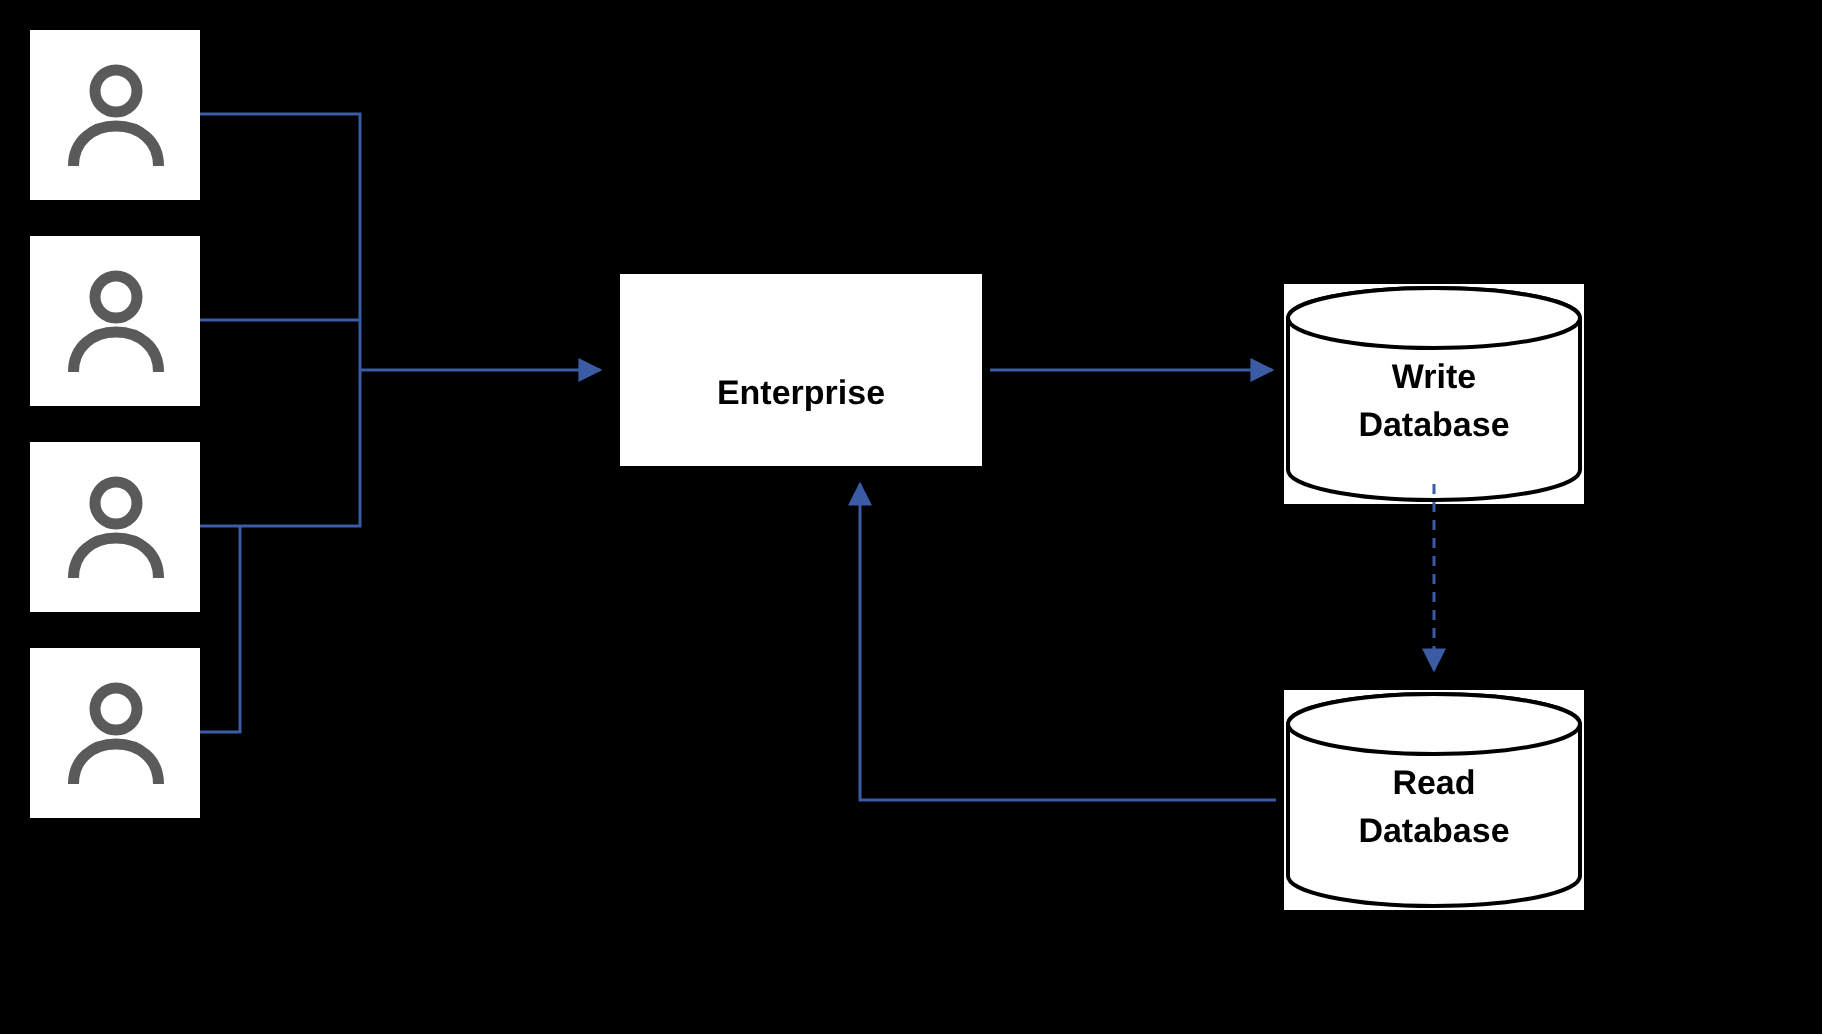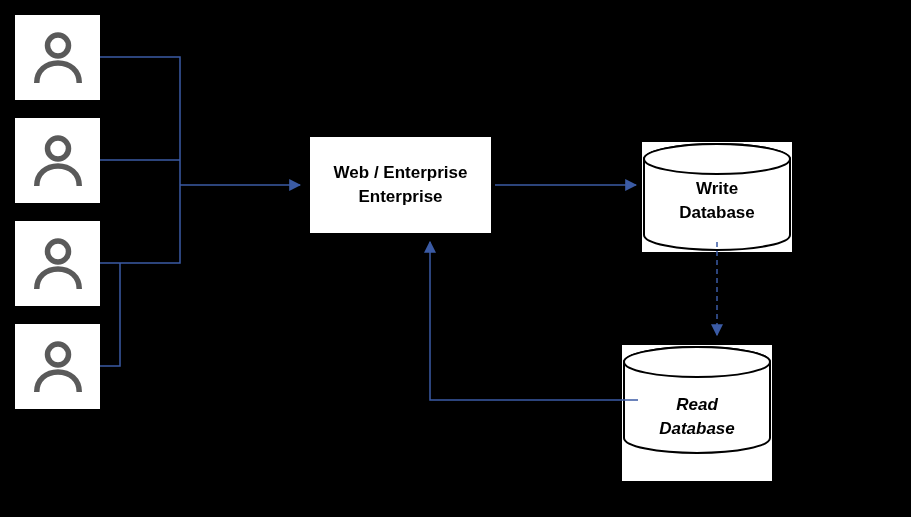--- a/index.html
+++ b/index.html
@@ -84,33 +84,33 @@
   </svg>
 </div>
 <div class="user-box" style="left:15px; top:324px;">
   <svg viewBox="0 0 24 24" fill="none" stroke="#5a5a5a" stroke-width="2.2">
     <circle cx="12" cy="7" r="4.2"></circle>
     <path d="M3.5 22c0-5 3.8-8 8.5-8s8.5 3 8.5 8"></path>
   </svg>
 </div>
 
 <div class="app-box" style="left:308px; top:135px; width:185px; height:100px;">
-  <span><span>Web / Enterprise</span><br><span>Enterprise</span></span>
+  <span><br><span>Enterprise</span></span>
 </div>
 
 <div class="db-box" style="left:642px; top:142px; width:150px; height:110px;">
   <svg viewBox="0 0 150 110" width="150" height="110" style="position:absolute;top:0;left:0;">
     <ellipse cx="75" cy="17" rx="73" ry="15" fill="#fff" stroke="#000" stroke-width="2"></ellipse>
     <path d="M2 17 L2 93 A73 15 0 0 0 148 93 L148 17" fill="#fff" stroke="#000" stroke-width="2"></path>
     <ellipse cx="75" cy="17" rx="73" ry="15" fill="#fff" stroke="#000" stroke-width="2"></ellipse>
   </svg>
   <span class="db-label"><span>Write</span><br><span>Database</span></span>
 </div>
 
-<div class="db-box" style="left:622px; top:345px; width:150px; height:136px;font-style:italic;">
+<div class="db-box" style="left:642px; top:345px; width:150px; height:110px;">
   <svg viewBox="0 0 150 110" width="150" height="110" style="position:absolute;top:0;left:0;">
     <ellipse cx="75" cy="17" rx="73" ry="15" fill="#fff" stroke="#000" stroke-width="2"></ellipse>
     <path d="M2 17 L2 93 A73 15 0 0 0 148 93 L148 17" fill="#fff" stroke="#000" stroke-width="2"></path>
     <ellipse cx="75" cy="17" rx="73" ry="15" fill="#fff" stroke="#000" stroke-width="2"></ellipse>
   </svg>
   <span class="db-label"><span>Read</span><br><span>Database</span></span>
 </div>
 
 <svg class="connector">
   <defs>

